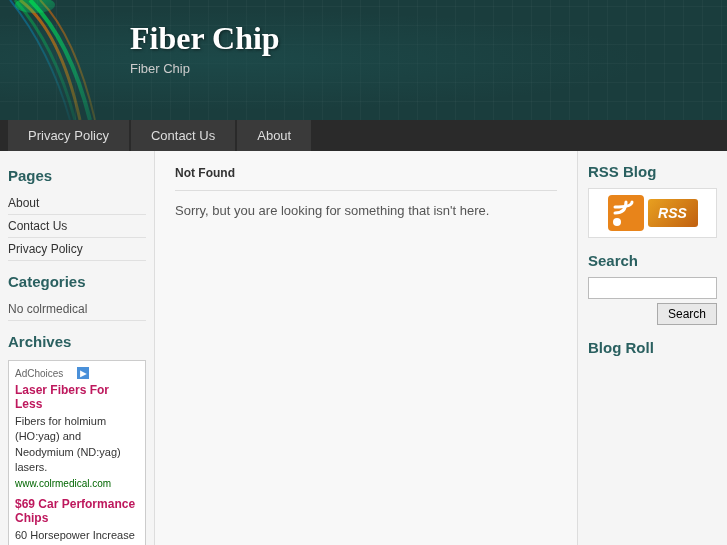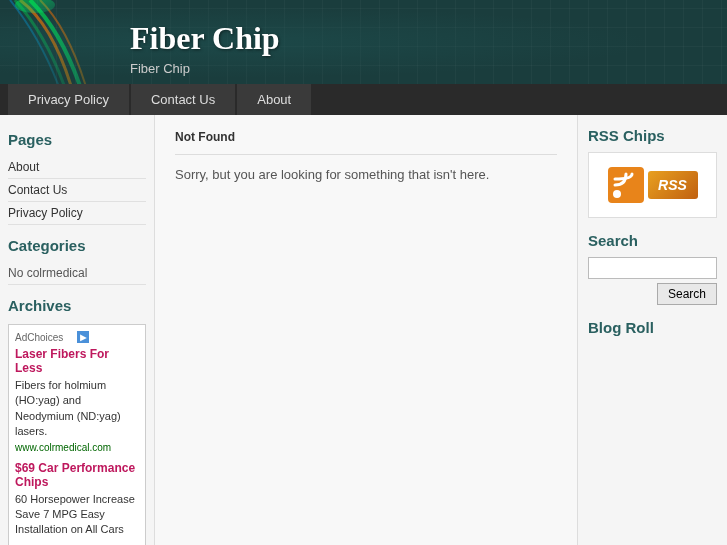--- a/index.html
+++ b/index.html
@@ -3,21 +3,21 @@
   <meta charset="utf-8">
   <style>
     * { margin: 0; padding: 0; box-sizing: border-box; }
     body { font-family: Arial, sans-serif; font-size: 13px; background: #2a3a3a; color: #333; }
 
     
     #header {
       background: linear-gradient(135deg, #1a3a3a 0%, #2a5a5a 30%, #1a4a4a 60%, #0a2a3a 100%);
       background-color: #1e4a4a;
       position: relative;
-      height: 84px;
+      height: 120px;
       overflow: hidden;
     }
     #header-bg {
       position: absolute;
       inset: 0;
       background:
         radial-gradient(ellipse at 30% 50%, rgba(30,80,80,0.6) 0%, transparent 60%),
         repeating-linear-gradient(0deg, transparent, transparent 18px, rgba(255,255,255,0.03) 18px, rgba(255,255,255,0.03) 19px),
         repeating-linear-gradient(90deg, transparent, transparent 18px, rgba(255,255,255,0.03) 18px, rgba(255,255,255,0.03) 19px);
       background-color: #1a3d3d;
@@ -186,21 +186,21 @@
       color: #2a6060;
       margin-bottom: 8px;
       margin-top: 14px;
     }
     .right-section-title:first-child { margin-top: 0; }
 
     
     #rss-container {
       background: #fff;
       border: 1px solid #ddd;
-      padding: 14px;
+      padding: 6px;
       display: flex;
       align-items: center;
       justify-content: center;
       margin-bottom: 8px;
       gap: 4px;
     }
     .rss-icon {
       width: 36px;
       height: 36px;
     }
@@ -306,21 +306,21 @@
 
     </div>
   </div>
 
   <div id="main">
     <div id="not-found-title">Not Found</div>
     <div id="not-found-text">Sorry, but you are looking for something that isn't here.</div>
   </div>
 
   <div id="right-sidebar">
-    <div class="right-section-title">RSS Chips</div>
+    <div class="right-section-title">RSS Blog</div>
     <div id="rss-container">
 
       <svg class="rss-icon" viewBox="0 0 36 36" xmlns="http://www.w3.org/2000/svg">
         <rect width="36" height="36" rx="4" fill="#e8841a"></rect>
         <circle cx="9" cy="27" r="4" fill="#fff"></circle>
         <path d="M7 18 Q18 18 18 7" stroke="#fff" stroke-width="3" fill="none" stroke-linecap="round"></path>
         <path d="M7 12 Q24 12 24 7" stroke="#fff" stroke-width="3" fill="none" stroke-linecap="round"></path>
       </svg>
       <div class="rss-text-img">RSS</div>
     </div>

